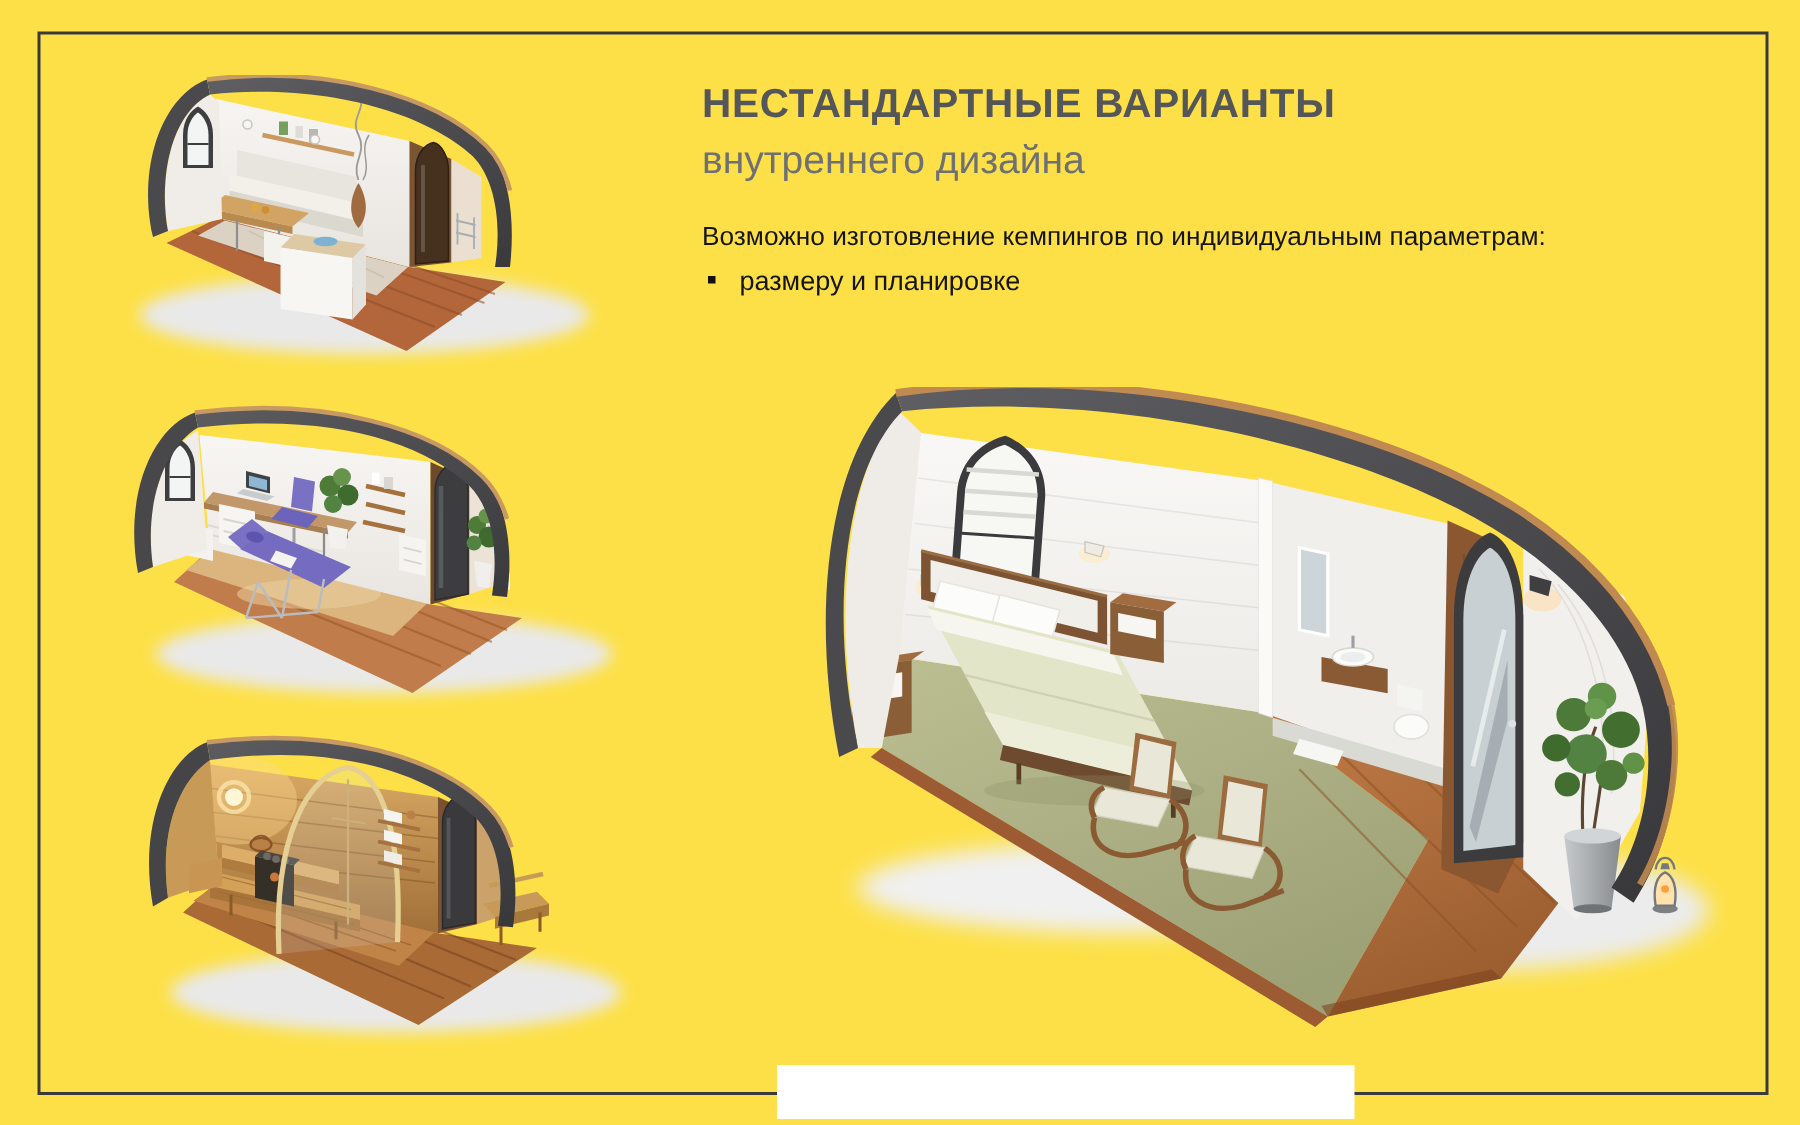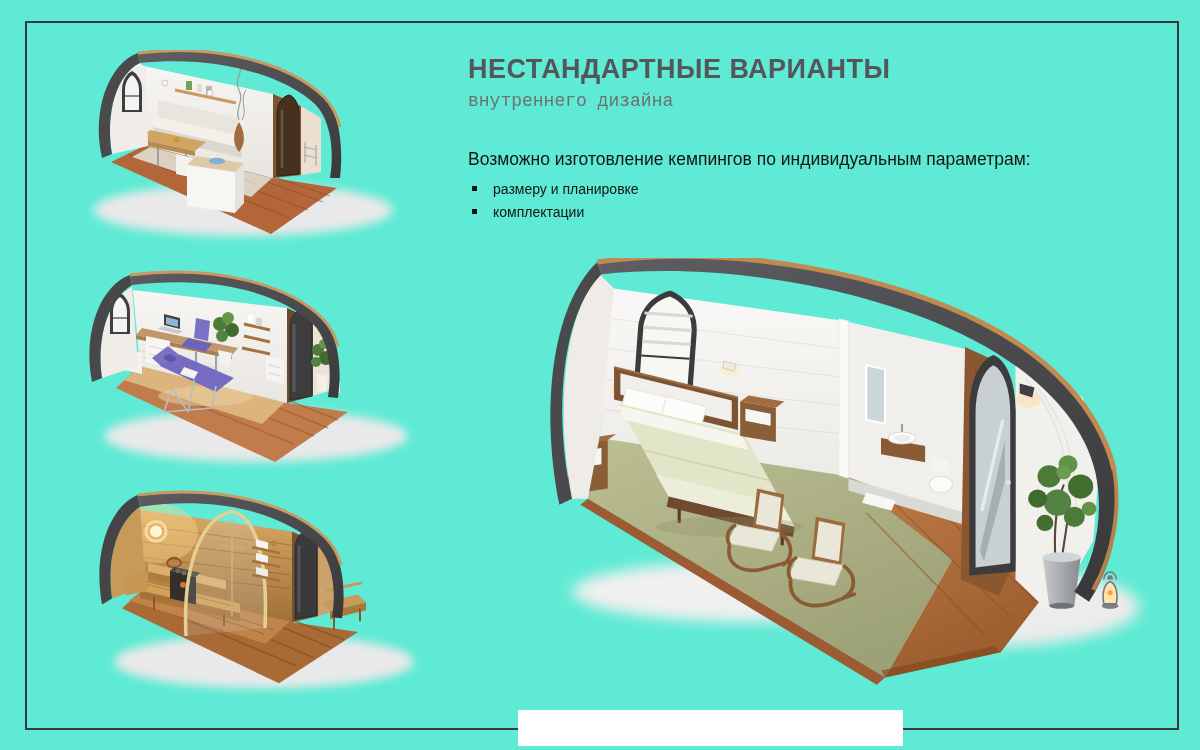--- a/index.html
+++ b/index.html
@@ -1,56 +1,52 @@
 <!DOCTYPE html>
 <html><head>
 <meta charset="utf-8">
 <style>
   html,body{margin:0;padding:0;background:#ffffff;}
-  .slide{position:relative;width:1200px;height:750px;background:#5eead4;overflow:hidden;
+  .slide{position:relative;width:1200px;height:750px;background:#fde047;overflow:hidden;
          font-family:"Liberation Sans", sans-serif;}
   .frame{position:absolute;left:25px;top:21px;width:1150px;height:705px;
          border:2px solid #3a3a3c;z-index:1;}
   .fig{position:absolute;z-index:3;}
   .fig svg{display:block;width:100%;height:100%;}
   .fig-living {left:58px;  top:50px;  width:345px; height:205px;}
   .fig-office {left:66px;  top:266px; width:350px; height:215px;}
   .fig-sauna  {left:74px;  top:486px; width:350px; height:222px;}
   .fig-bedroom{left:530px; top:258px; width:620px; height:455px;}
   .bg-patch{position:absolute;left:518px;top:710px;width:385px;height:36px;
             background:#ffffff;z-index:2;}
   .content{position:absolute;left:468px;top:55px;width:680px;z-index:4;}
   .title{font-size:27px;font-weight:bold;color:#55565a;letter-spacing:0.5px;line-height:1.1;}
-  .subtitle{font-size:18px;font-weight:normal;color:#6f7073;margin-top:7px;line-height:1.1;font-family:Liberation Mono, monospace;}
-  .intro{font-size:17.5px;color:#151515;margin-top:38px;line-height:1.25;}
+  .subtitle{font-size:26px;font-weight:normal;color:#6f7073;margin-top:7px;line-height:1.1;}
+  .intro{font-size:17.5px;color:#151515;margin-top:27px;line-height:1.25;}
   .params{margin:7px 0 0 0;padding:0;list-style:none;}
-  .params li{position:relative;font-size:14px;color:#151515;line-height:22.5px;
+  .params li{position:relative;font-size:18px;color:#151515;line-height:22.5px;
              padding-left:25px;}
   .bullet{position:absolute;left:4px;top:8px;width:5px;height:5px;background:#111111;}
 </style>
 </head>
 <body>
 
 <div class="slide">
 
   <div class="frame"></div>
   <div class="bg-patch"></div>
 
   <div class="content">
     <div class="title">НЕСТАНДАРТНЫЕ ВАРИАНТЫ</div>
     <div class="subtitle">внутреннего дизайна</div>
     <div class="intro">Возможно изготовление кемпингов по индивидуальным параметрам:</div>
     <ul class="params">
       <li>
         <span class="bullet"></span>
         <span>размеру и планировке</span>
-      </li>
-      <li>
-        <span class="bullet"></span>
-        <span>комплектации</span>
       </li>
     </ul>
   </div>
 
   <figure class="fig fig-living" style="margin:0;">
   <svg viewBox="0 0 345 205" preserveAspectRatio="none" role="img" aria-label="3d-render-pod-living-dining">
     <defs>
       <linearGradient id="rg1" x1="0" y1="0" x2="1" y2="1">
         <stop offset="0" stop-color="#606064"></stop>
             <stop offset="1" stop-color="#3a3a3d"></stop>

